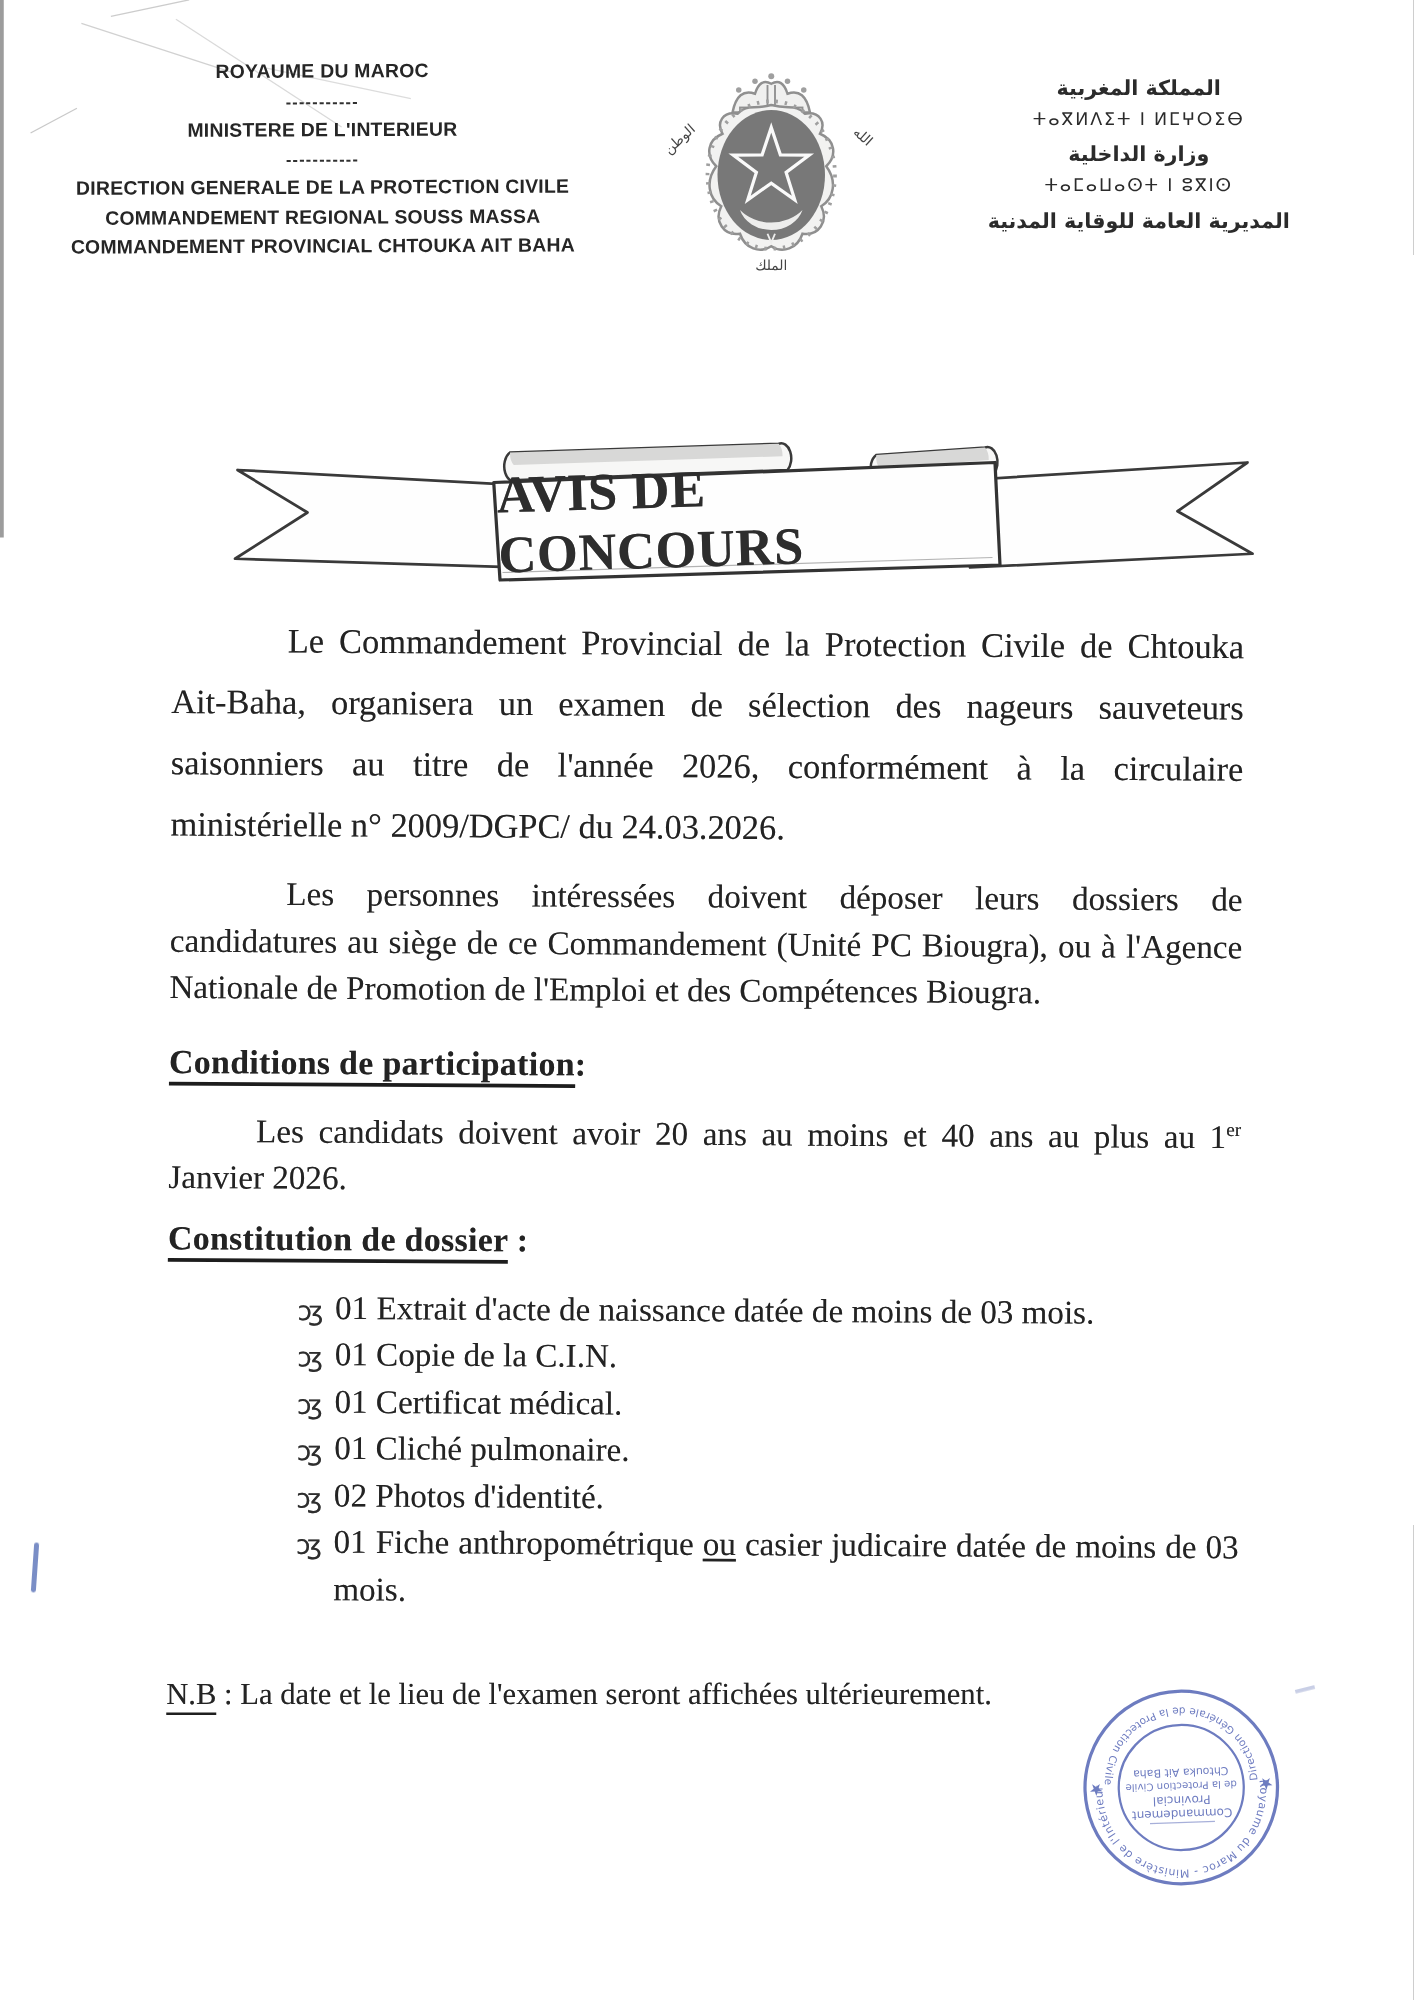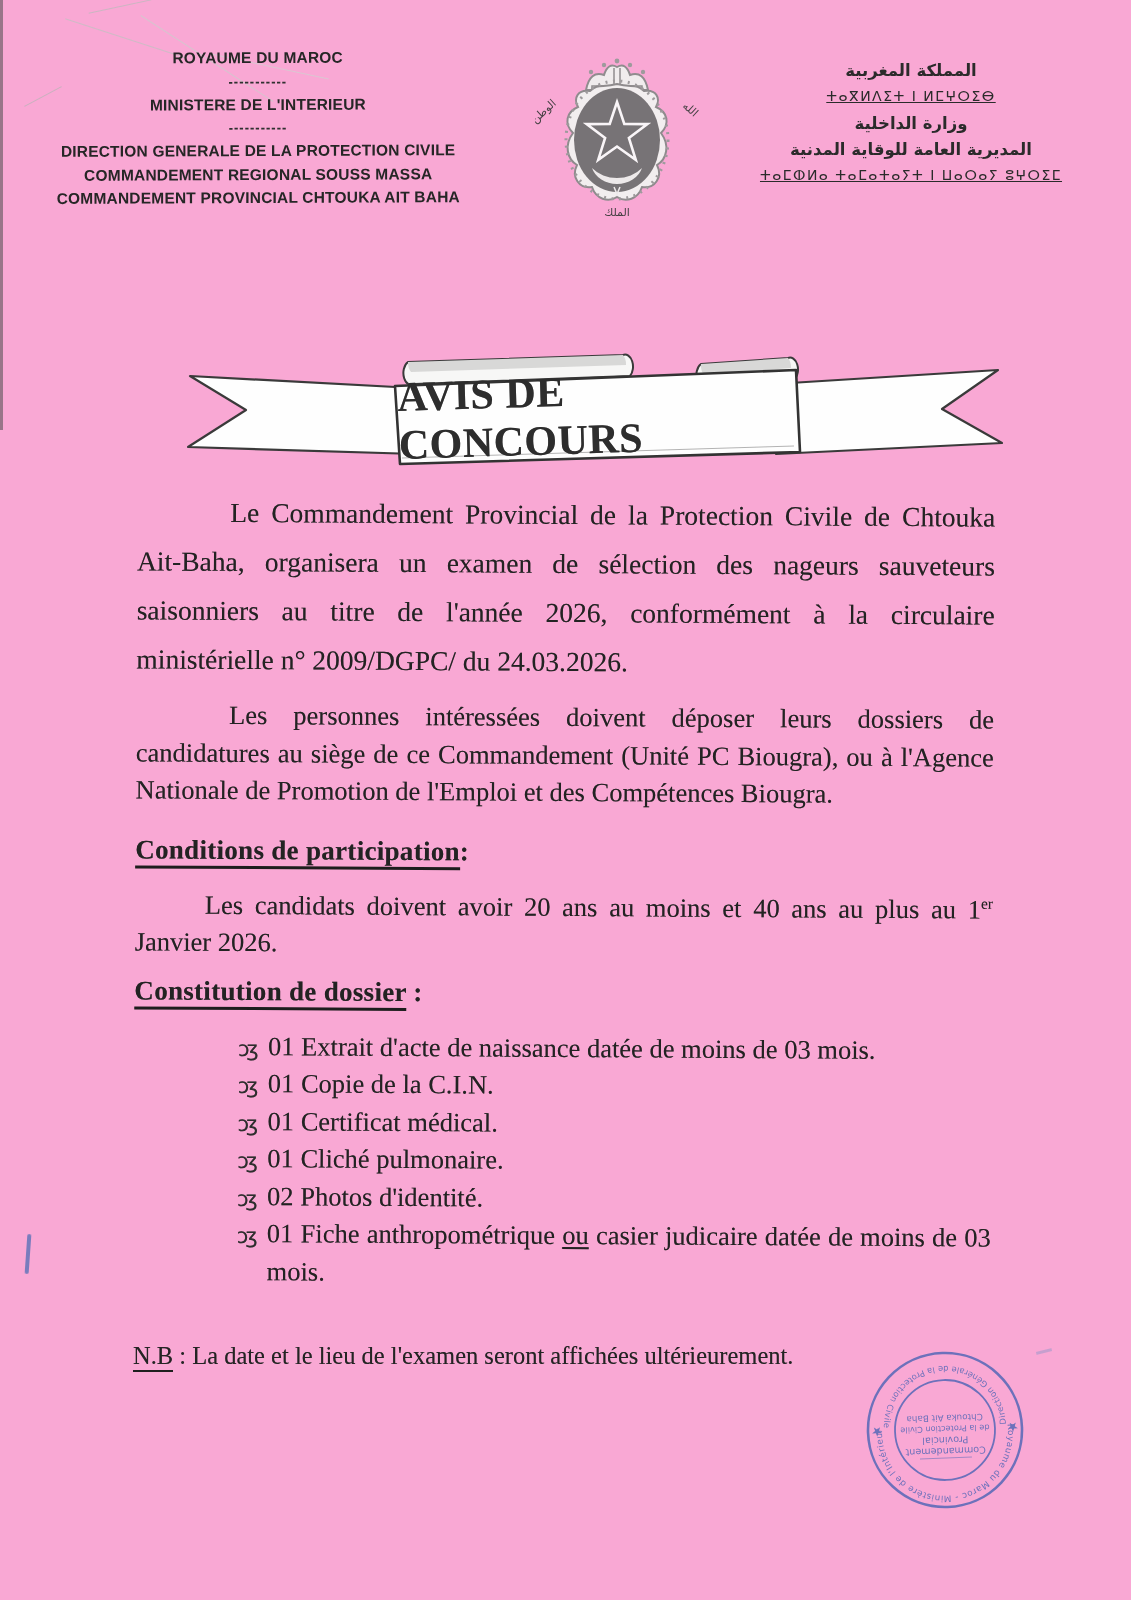--- a/index.html
+++ b/index.html
@@ -1,18 +1,18 @@
 <!DOCTYPE html>
 <html><head>
 <meta charset="utf-8">
 <style>
   html,body { margin:0; padding:0; background:#888; }
   .page {
     position:relative; width:1131px; height:1600px; margin:0 auto;
-    background:#f9a8d4; overflow:hidden;
+    background:#ffffff; overflow:hidden;
     font-family:"Liberation Serif", serif; color:#232323;
   }
   
   .edge-strip { position:absolute; left:0; top:0; width:3px; height:430px; background:#4a4a4a; opacity:.55; }
   .artifact { position:absolute; border-top:1.5px solid #b5b5b5; opacity:.75; }
   .a1 { left:22px; top:96px; width:42px; transform:rotate(-28deg); }
   .a2 { left:62px; top:38px; width:128px; transform:rotate(18deg); border-top-color:#c2c2c2; }
   .a3 { left:128px; top:58px; width:158px; transform:rotate(33deg); border-top-color:#cccccc; }
   .a4 { left:88px; top:6px; width:64px; transform:rotate(-12deg); border-top-color:#bbbbbb; }
   .a5 { left:210px; top:66px; width:120px; transform:rotate(12deg); border-top-color:#d0d0d0; }
@@ -26,21 +26,21 @@
     font-family:"Liberation Sans", sans-serif; font-weight:700; color:#262626;
     transform:rotate(-0.25deg);
   }
   .hl-line { font-size:15.5px; line-height:23.5px; letter-spacing:.2px; }
   .hl-dash { font-size:13px; line-height:23px; letter-spacing:1px; color:#303030; }
 
   .logo-wrap { position:absolute; left:528px; top:56px; width:178px; height:172px; opacity:.95; }
 
   .header-right { position:absolute; left:756px; top:58px; width:310px; text-align:center; color:#2b2b2b; }
   .hr-ar  { font-size:16.5px; line-height:26px; font-family:"DejaVu Sans", sans-serif; font-weight:700; direction:rtl; }
-  .hr-tif { font-size:14px;  line-height:24px; font-family:"DejaVu Sans", sans-serif; letter-spacing:1.5px; margin-bottom:3px;text-decoration:underline; }
+  .hr-tif { font-size:14px;  line-height:24px; font-family:"DejaVu Sans", sans-serif; letter-spacing:1.5px; margin-bottom:3px; }
 
   
   .banner { position:absolute; left:182px; top:350px; width:826px; height:124px; }
   .banner svg { position:absolute; left:0; top:0; }
   .banner-title {
     position:absolute; left:216px; top:26px; width:400px; height:78px;
     display:flex; align-items:center; justify-content:center;
     font-family:"Liberation Serif", serif; font-weight:700; font-size:42px;
     color:#2d2d2d; transform:rotate(-1.7deg); letter-spacing:.5px;
     text-shadow:0 0 .5px rgba(45,45,45,.55);
@@ -116,22 +116,22 @@
       <text x="160" y="56" font-size="11" fill="#3a3a3a" font-family="DejaVu Sans, sans-serif" transform="rotate(42 160 56)" text-anchor="middle">الله</text>
       <text x="18" y="58" font-size="11" fill="#3a3a3a" font-family="DejaVu Sans, sans-serif" transform="rotate(-42 18 58)" text-anchor="middle">الوطن</text>
       <text x="89" y="160" font-size="11" fill="#3a3a3a" font-family="DejaVu Sans, sans-serif" text-anchor="middle">الملك</text>
     </svg>
   </div>
 
   <div class="header-right">
     <div class="hr-ar">المملكة المغربية</div>
     <div class="hr-tif">ⵜⴰⴳⵍⴷⵉⵜ ⵏ ⵍⵎⵖⵔⵉⴱ</div>
     <div class="hr-ar">وزارة الداخلية</div>
+    <div class="hr-tif">ⵜⴰⵎⴰⵡⴰⵙⵜ ⵏ ⵓⴳⵏⵙ</div>
     <div class="hr-ar">المديرية العامة للوقاية المدنية</div>
-    <div class="hr-tif">ⵜⴰⵎⵀⵍⴰ ⵜⴰⵎⴰⵜⴰⵢⵜ ⵏ ⵡⴰⵔⴰⵢ ⵓⵖⵔⵉⵎ</div>
   </div>
 
   <div class="banner">
     <svg width="826" height="124" viewBox="0 0 826 124">
       <polygon points="8,26 232,38 234,104 6,97 64,60" fill="#fefefe" stroke="#3a3a3a" stroke-width="2.2" stroke-linejoin="round"></polygon>
       <polygon points="592,34 816,20 760,59 820,93 594,104" fill="#fefefe" stroke="#3a3a3a" stroke-width="2.2" stroke-linejoin="round"></polygon>
       <path d="M226,12 L441,5 A8,12 0 0 1 448,26 L233,34 A8,12 0 0 1 226,12 Z" fill="#f7f7f6" stroke="#3a3a3a" stroke-width="2"></path>
       <path d="M226,12 L441,5 A8,12 0 0 1 444,15 L229,22 A8,12 0 0 1 226,12 Z" fill="#d8d8d7" stroke="none"></path>
       <path d="M519,14 L606,8 A8,12 0 0 1 613,29 L526,36 A8,12 0 0 1 519,14 Z" fill="#f7f7f6" stroke="#3a3a3a" stroke-width="2"></path>
       <path d="M519,14 L606,8 A8,12 0 0 1 609,18 L522,25 A8,12 0 0 1 519,14 Z" fill="#d8d8d7" stroke="none"></path>

